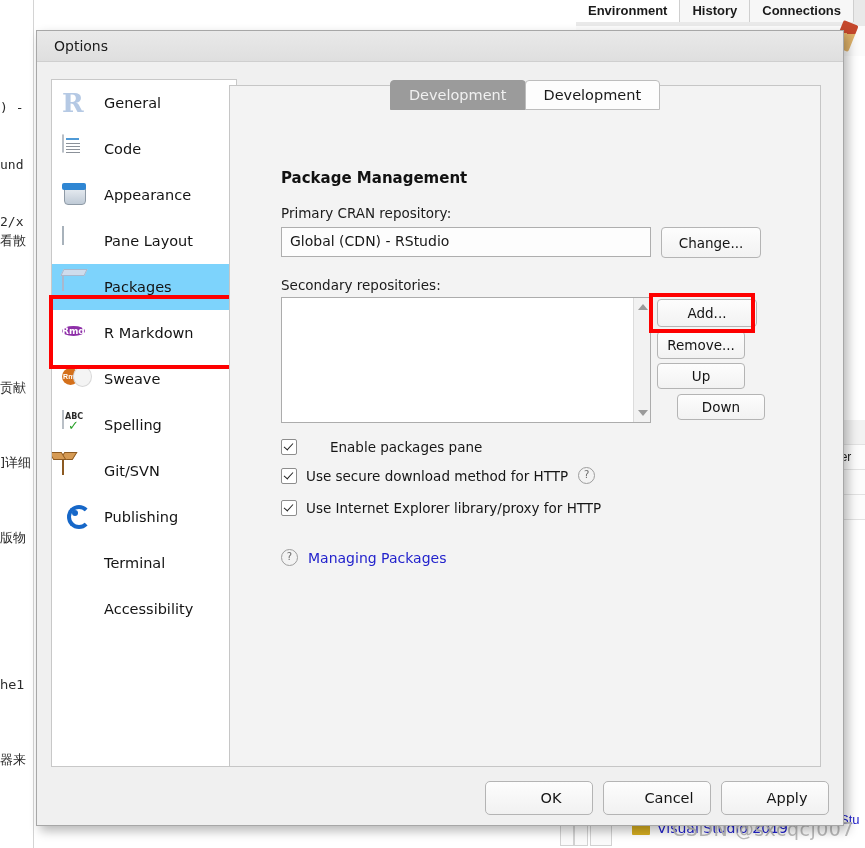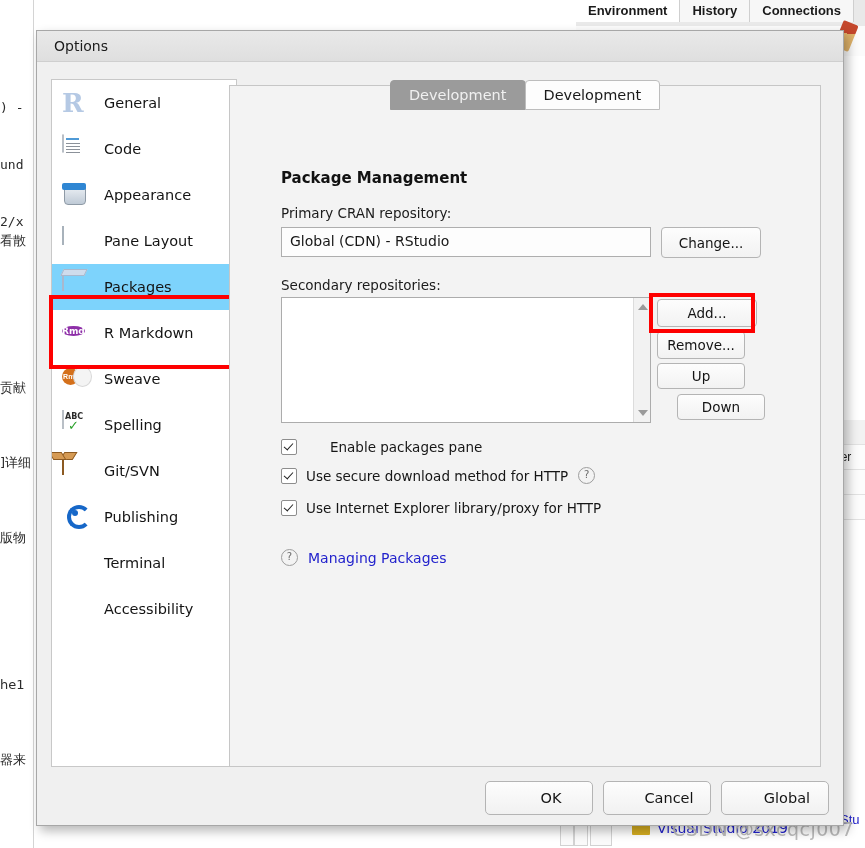--- a/index.html
+++ b/index.html
@@ -796,16 +796,16 @@
       <span>Use Internet Explorer library/proxy for HTTP</span>
     </div>
 
     <div class="help-link-row">
       <span class="help-dot" style="margin-left:0">?</span>
       <span class="help-link">Managing Packages</span>
     </div>
 
     <div class="footer-btn f-ok">OK</div>
     <div class="footer-btn f-cancel">Cancel</div>
-    <div class="footer-btn f-apply">Global</div>
+    <div class="footer-btn f-apply">Apply</div>
 
   </div>
 </div>
 
 </body></html>

